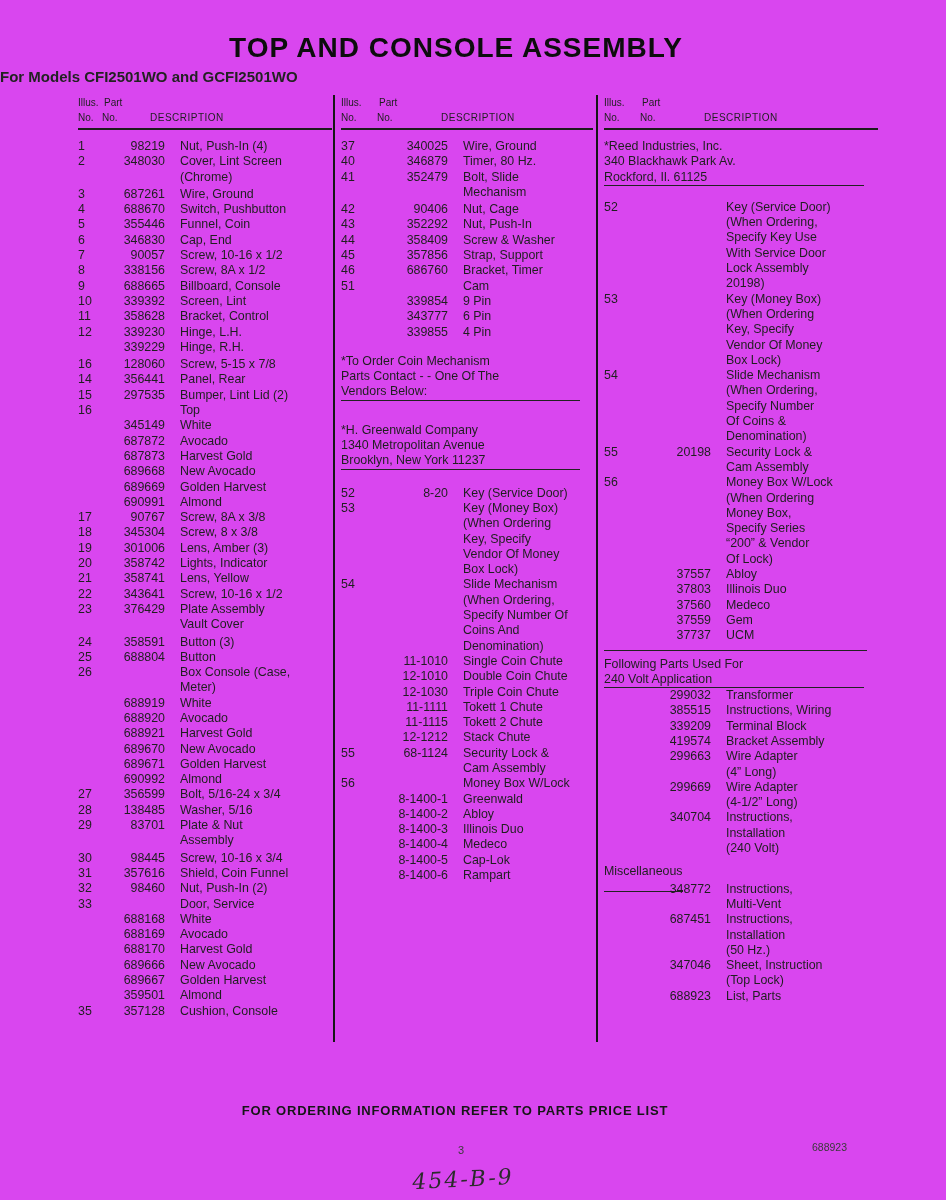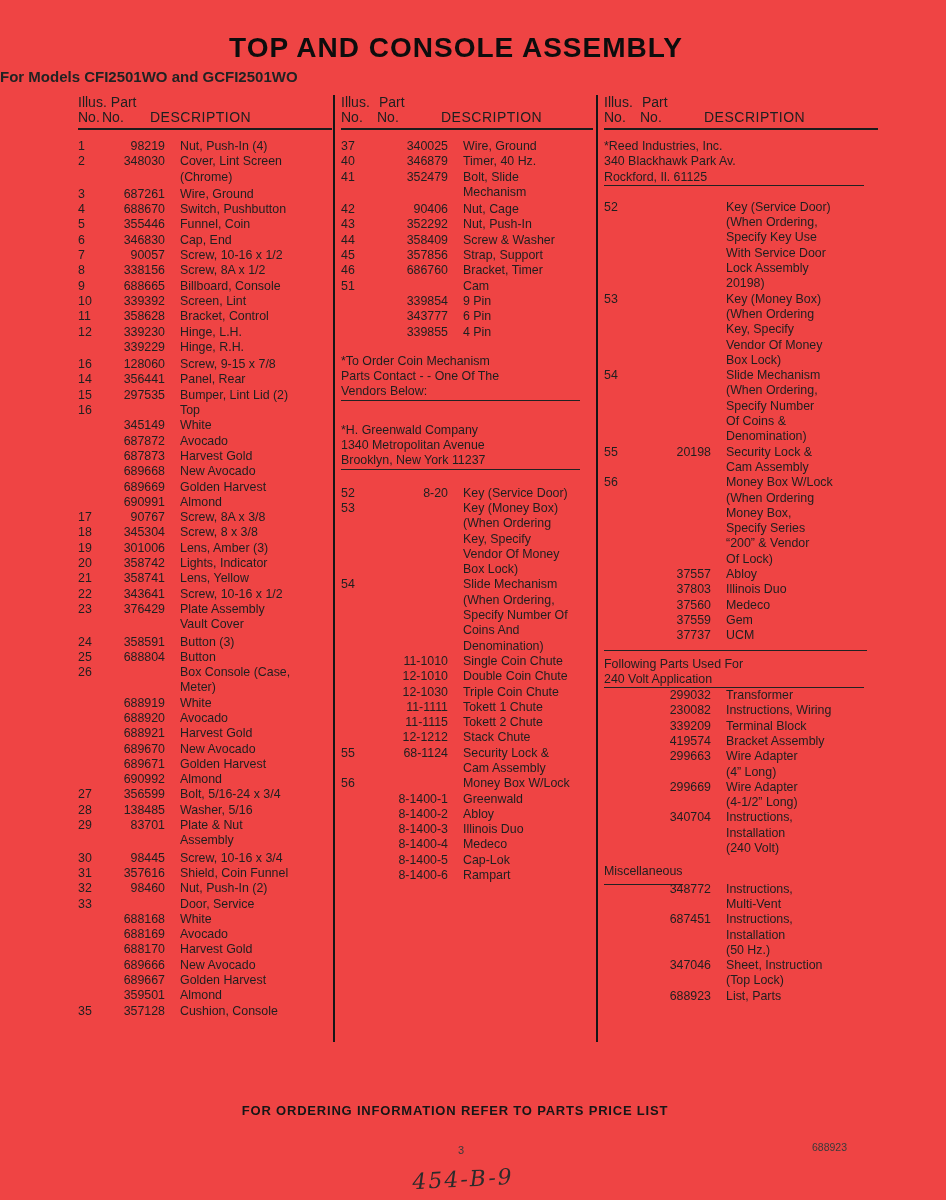--- a/index.html
+++ b/index.html
@@ -1,17 +1,17 @@
 <!DOCTYPE html>
 <html><head>
 <meta charset="utf-8">
 <style>
   html,body{margin:0;padding:0;background:#e8e8e8;}
   .page{
-    position:relative;width:946px;height:1200px;background:#ef4444;
+    position:relative;width:946px;height:1200px;background:#d946ef;
     font-family:"Liberation Sans","DejaVu Sans",sans-serif;
     color:#1f1f1f;overflow:hidden;margin:0 auto;
   }
   .title{
     position:absolute;top:32px;left:0;width:946px;text-align:center;
     padding-right:34px;box-sizing:border-box;
     font-size:28px;font-weight:700;letter-spacing:1px;color:#0d0d0d;
   }
   .subtitle{
     position:absolute;top:68px;left:0;width:946px;text-align:left;
@@ -19,40 +19,40 @@
     font-size:15px;font-weight:600;color:#222;
   }
   .col{position:absolute;top:95px;font-size:12.4px;}
   .col[data-col="0"]{left:78px;width:254px;}
   .col[data-col="1"]{left:341px;width:252px;}
   .col[data-col="2"]{left:604px;width:274px;}
   .vdiv{position:absolute;top:95px;height:947px;width:2px;background:#161616;}
   .vdiv1{left:333px;}
   .vdiv2{left:596px;}
 
-  .col-header{border-bottom:2px solid #1c1c1c;padding-bottom:3px;margin-bottom:9px;font-size:14px;}
+  .col-header{border-bottom:2px solid #1c1c1c;padding-bottom:3px;margin-bottom:9px;font-size:10px;}
   .hrow{line-height:15px;white-space:nowrap;}
   .h-illus{display:inline-block;min-width:22px;margin-right:4px;}
   .col-b .h-illus{min-width:34px;}
   .h-no1{display:inline-block;min-width:24px;}
   .h-no2{display:inline-block;min-width:22px;}
   .col-b .h-no1{min-width:36px;}
   .col-b .h-no2{min-width:30px;}
   .h-desc{margin-left:26px;letter-spacing:0.5px;}
   .col-b .h-desc{margin-left:34px;}
 
   .row{display:grid;grid-template-columns:26px var(--pw) 1fr;line-height:15.3px;}
   .col-a{--pw:61px;}
   .col-b{--pw:81px;}
   .c-i{}
   .c-p{text-align:right;}
   .c-d{padding-left:15px;white-space:nowrap;}
   .note{line-height:15.3px;white-space:nowrap;}
   .note.u-wide{border-bottom:1.5px solid #222;width:95%;}
-  .note.u-text span{border-bottom:1.5px solid #222;padding-bottom:6px;}
+  .note.u-text span{border-bottom:1.5px solid #222;padding-bottom:13px;}
   .hrule{border-top:1.5px solid #222;width:96%;margin:6px 0;}
   .gap{width:100%;}
 
   .footer-note{
     position:absolute;top:1103px;left:0;width:946px;text-align:center;
     padding-right:36px;box-sizing:border-box;
     font-size:13px;font-weight:700;letter-spacing:0.8px;color:#161616;
   }
   .page-number{position:absolute;top:1144px;left:458px;font-size:11px;color:#3a3a3a;}
   .doc-number{position:absolute;top:1141px;left:812px;font-size:10.5px;color:#3a3a3a;}
@@ -143,21 +143,21 @@
       </div>
       <div class="row">
         <span class="c-i"></span>
         <span class="c-p">339229</span>
         <span class="c-d">Hinge, R.H.</span>
       </div>
       <div class="gap" style="height: 2px;"></div>
       <div class="row">
         <span class="c-i">16</span>
         <span class="c-p">128060</span>
-        <span class="c-d">Screw, 9-15 x 7/8</span>
+        <span class="c-d">Screw, 5-15 x 7/8</span>
       </div>
       <div class="row">
         <span class="c-i">14</span>
         <span class="c-p">356441</span>
         <span class="c-d">Panel, Rear</span>
       </div>
       <div class="row">
         <span class="c-i">15</span>
         <span class="c-p">297535</span>
         <span class="c-d">Bumper, Lint Lid (2)</span>
@@ -372,21 +372,21 @@
         <div class="hrow h2"><span class="h-no1">No.</span><span class="h-no2">No.</span><span class="h-desc">DESCRIPTION</span></div>
       </div>
       <div class="row">
         <span class="c-i">37</span>
         <span class="c-p">340025</span>
         <span class="c-d">Wire, Ground</span>
       </div>
       <div class="row">
         <span class="c-i">40</span>
         <span class="c-p">346879</span>
-        <span class="c-d">Timer, 40 Hz.</span>
+        <span class="c-d">Timer, 80 Hz.</span>
       </div>
       <div class="row">
         <span class="c-i">41</span>
         <span class="c-p">352479</span>
         <span class="c-d">Bolt, Slide</span>
       </div>
       <div class="row">
         <span class="c-i"></span>
         <span class="c-p"></span>
         <span class="c-d">Mechanism</span>
@@ -735,21 +735,21 @@
       <div class="hrule"></div>
       <div class="note"><span>Following Parts Used For</span></div>
       <div class="note u-wide"><span>240 Volt Application</span></div>
       <div class="row">
         <span class="c-i"></span>
         <span class="c-p">299032</span>
         <span class="c-d">Transformer</span>
       </div>
       <div class="row">
         <span class="c-i"></span>
-        <span class="c-p">230082</span>
+        <span class="c-p">385515</span>
         <span class="c-d">Instructions, Wiring</span>
       </div>
       <div class="row">
         <span class="c-i"></span>
         <span class="c-p">339209</span>
         <span class="c-d">Terminal Block</span>
       </div>
       <div class="row">
         <span class="c-i"></span>
         <span class="c-p">419574</span>

